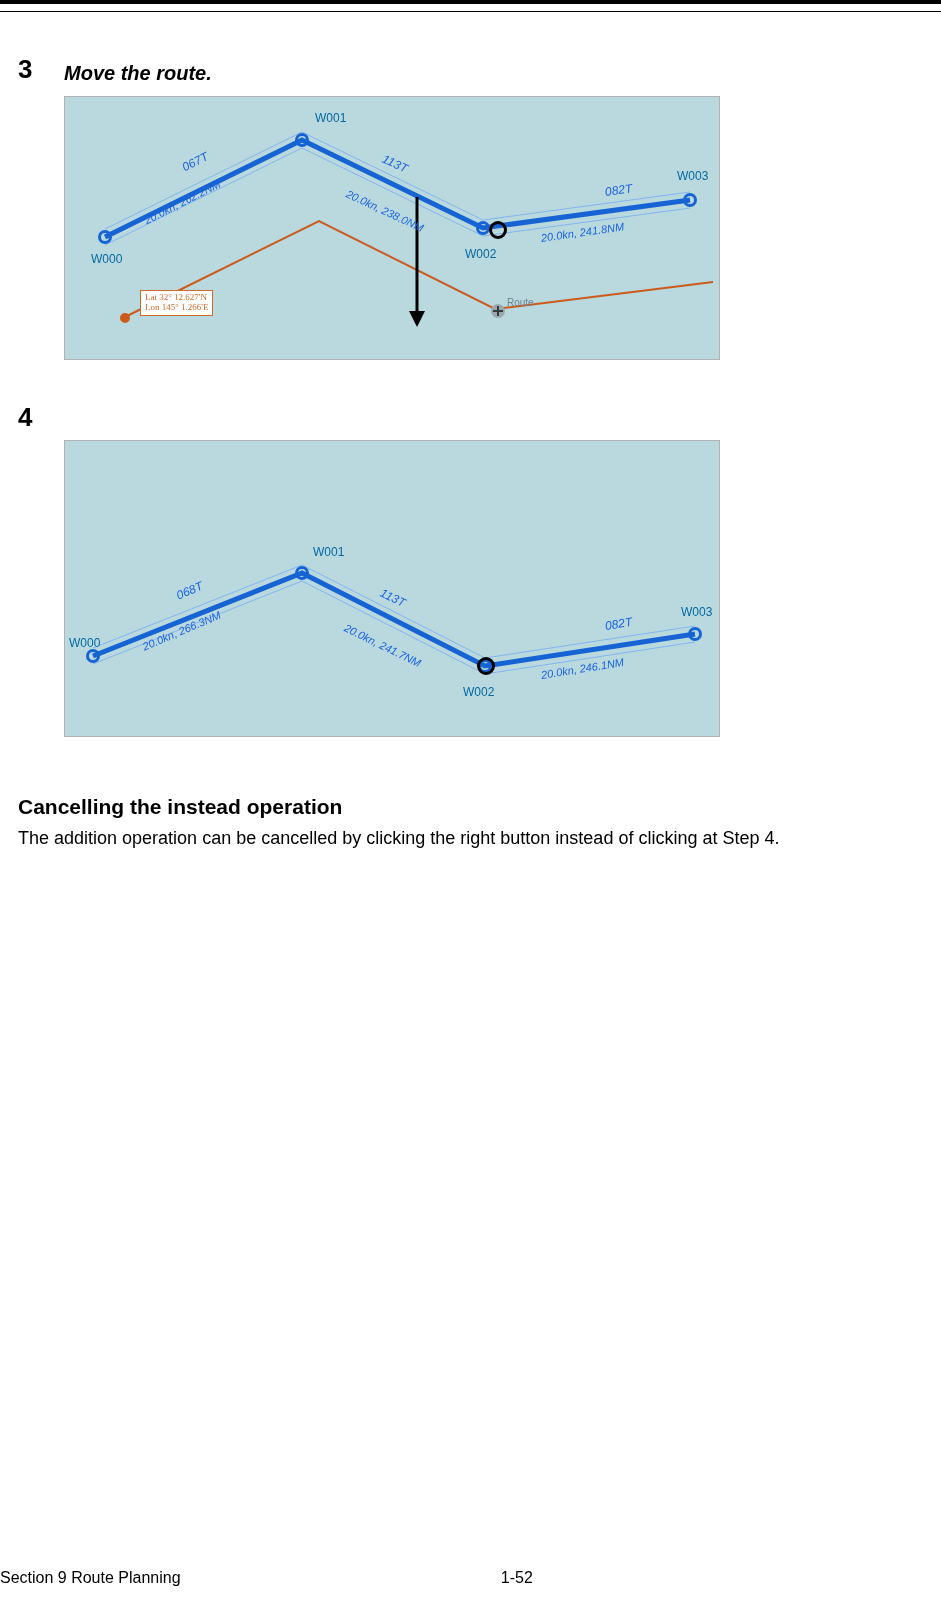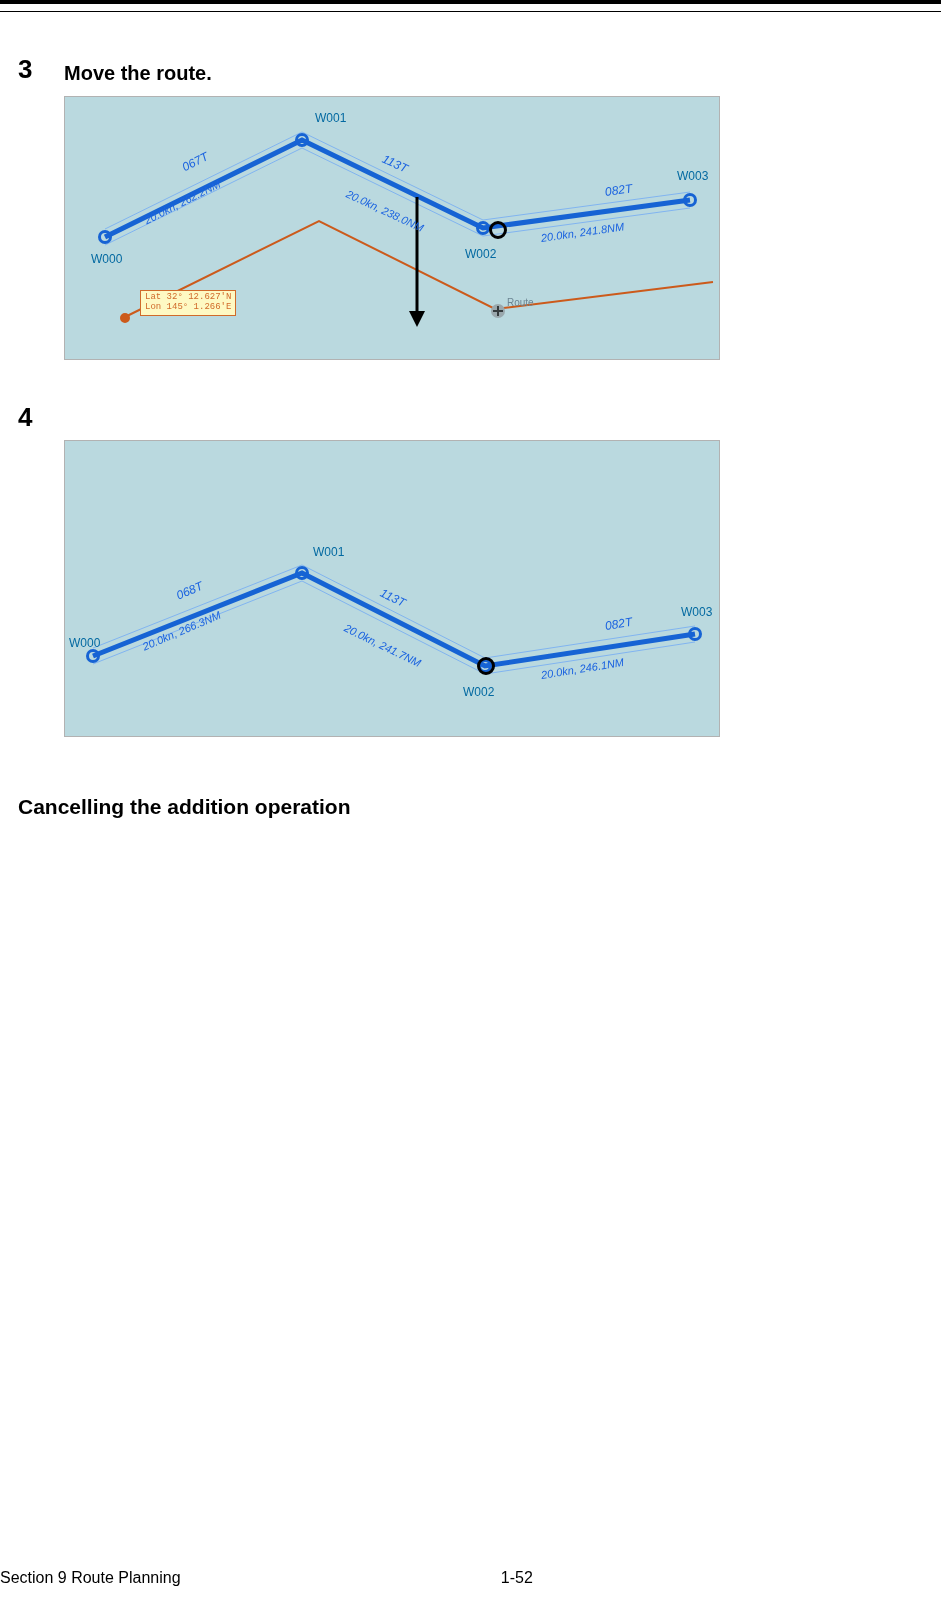--- a/index.html
+++ b/index.html
@@ -37,20 +37,21 @@
     text-align: left;
     line-height: 1;
     padding-top: 2px;
     flex: 0 0 46px;
   }
   .step-title {
     font-size: 20px;
     font-weight: bold;
     line-height: 1.3;
     padding-top: 6px;
+    font-style: italic;
   }
   .fig-wrap {
     margin: 10px 0 0 46px;
   }
   .fig1 {
     width: 654px;
     height: 262px;
     background: #bad9df;
     border: 1px solid #b2b2b2;
     position: relative;
@@ -110,28 +111,28 @@
     white-space: nowrap;
     transform-origin: left center;
   }
   .editlbl {
     position: absolute;
     font-size: 10px;
     color: #6c8593;
   }
   .infobox {
     position: absolute;
-    background: #fef9c3;
+    background: #ffffff;
     border: 1px solid #d06a2a;
     color: #d06a2a;
     font-size: 9px;
     line-height: 1.1;
     padding: 2px 4px;
     white-space: nowrap;
-    font-family: Liberation Mono, monospace;
+    font-family: Liberation Serif, serif;
   }
   .move-handle {
     position: absolute;
     width: 14px; height: 14px;
     background: #9aa8ad;
     border-radius: 50%;
     display: flex;
     align-items: center;
     justify-content: center;
   }
@@ -252,21 +253,22 @@
       <span class="leg-t" style="left:112px; top:148px; transform:rotate(-23deg);">068T</span>
       <span class="leg-sd" style="left:78px; top:200px; transform:rotate(-23deg);">20.0kn, 266.3NM</span>
       <span class="leg-t" style="left:316px; top:144px; transform:rotate(26deg);">113T</span>
       <span class="leg-sd" style="left:280px; top:180px; transform:rotate(26deg);">20.0kn, 241.7NM</span>
       <span class="leg-t" style="left:540px; top:178px; transform:rotate(-9deg);">082T</span>
       <span class="leg-sd" style="left:476px; top:228px; transform:rotate(-9deg);">20.0kn, 246.1NM</span>
 
     </div>
   </div>
 
-  <h2 class="section-h">Cancelling the addition operation</h2>
+  <h2 class="section-h">Cancelling the instead operation</h2>
+  <p class="section-p">The addition operation can be cancelled by clicking the right button instead of clicking at Step 4.</p>
 
   <div class="footer">
     <span class="fleft">Section 9    Route Planning</span>
     <span class="fctr">1-52</span>
     <span class="fright"></span>
   </div>
 
 </div>
 
 </body></html>

